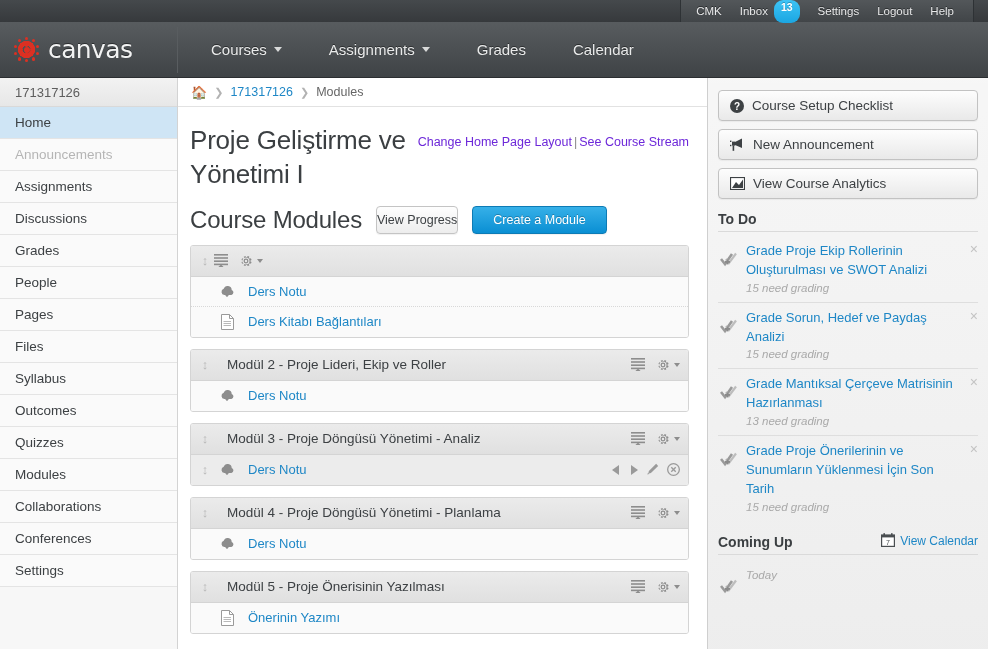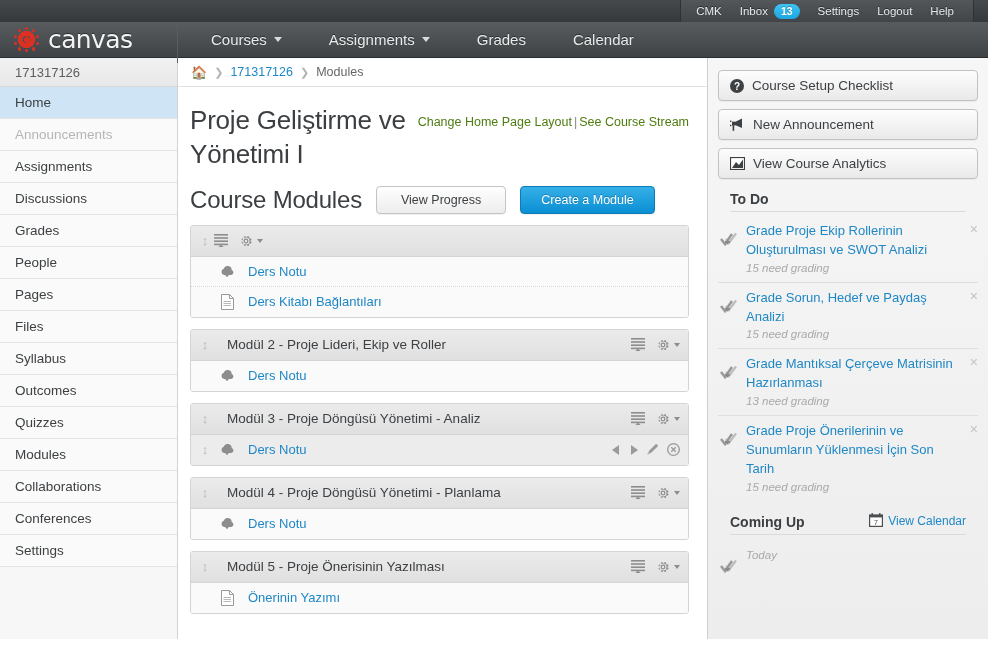--- a/index.html
+++ b/index.html
@@ -46,28 +46,28 @@
   }
   .inbox-wrap { display: flex; align-items: center; padding: 0 9px; gap: 6px; }
   .inbox-label { color: #e8e9ea; font-size: 11.5px; text-shadow: 0 -1px 0 rgba(0,0,0,.5); }
   #inbox-badge {
     background: #29b6f0;
     background: linear-gradient(#3ec4f5, #1ba6e2);
     color: #fff;
     font-size: 10.5px;
     font-weight: bold;
     border-radius: 9px;
-    padding: 1px 7px 2px;
+    padding: 1px 7px 10px;
     line-height: 12px;
     text-shadow: 0 -1px 0 rgba(0,0,0,.25);
   }
 
   
   #header {
-    height: 36px;
+    height: 56px;
     background: #4b4f52;
     background: linear-gradient(#585c5f, #3f4346);
     display: flex;
     align-items: center;
     border-bottom: 1px solid #2b2e31;
     position: relative;
     z-index: 20;
   }
   #logo-area {
     width: 178px;
@@ -206,40 +206,40 @@
     line-height: 1.32;
     letter-spacing: -0.2px;
     max-width: 320px;
     font-family: "Liberation Sans", sans-serif;
   }
   #title-links {
     font-size: 12.5px;
     padding-top: 12px;
     white-space: nowrap;
   }
-  #title-links a { color: #4d7c0f; text-decoration: none; margin-top: 36px; }
+  #title-links a { color: #6d28d9; text-decoration: none; margin-top: 36px; }
   #title-links .pipe { color: #8a8a8a; padding: 0 2px; }
 
   #modules-head-row {
     display: flex;
     align-items: center;
     gap: 14px;
     margin-top: 14px;
     margin-bottom: 11px;
   }
   #modules-heading {
     font-size: 24px;
     font-weight: normal;
     color: #3b3f42;
     letter-spacing: -0.2px;
   }
   .btn {
     font-family: "Liberation Sans", sans-serif;
     font-size: 12.5px;
-    padding: 6px 24px;
+    padding: 6px 0;
     border-radius: 4px;
     cursor: pointer;
     border: 1px solid #c4c4c4;
     background: linear-gradient(#fefefe, #ededed);
     color: #3d4144;
     box-shadow: 0 1px 1px rgba(0,0,0,.06);
     white-space: nowrap;
   }
   .btn-primary {
     border: 1px solid #0d7bb5;
@@ -381,21 +381,21 @@
   }
   .side-btn .sb-icon { display: inline-flex; color: #3d4144; flex: 0 0 auto; }
 
   .side-section-head {
     display: flex;
     align-items: baseline;
     justify-content: space-between;
     font-size: 14px;
     font-weight: bold;
     color: #3b3f42;
-    margin: 12px 12px 4px;
+    margin: 12px 0 4px;
     padding-bottom: 4px;
     border-bottom: 1px solid #dadada;
   }
   .side-section-head .cal-link {
     font-size: 12px;
     font-weight: normal;
     color: #1e87c6;
     text-decoration: none;
     display: inline-flex;
     align-items: center;

